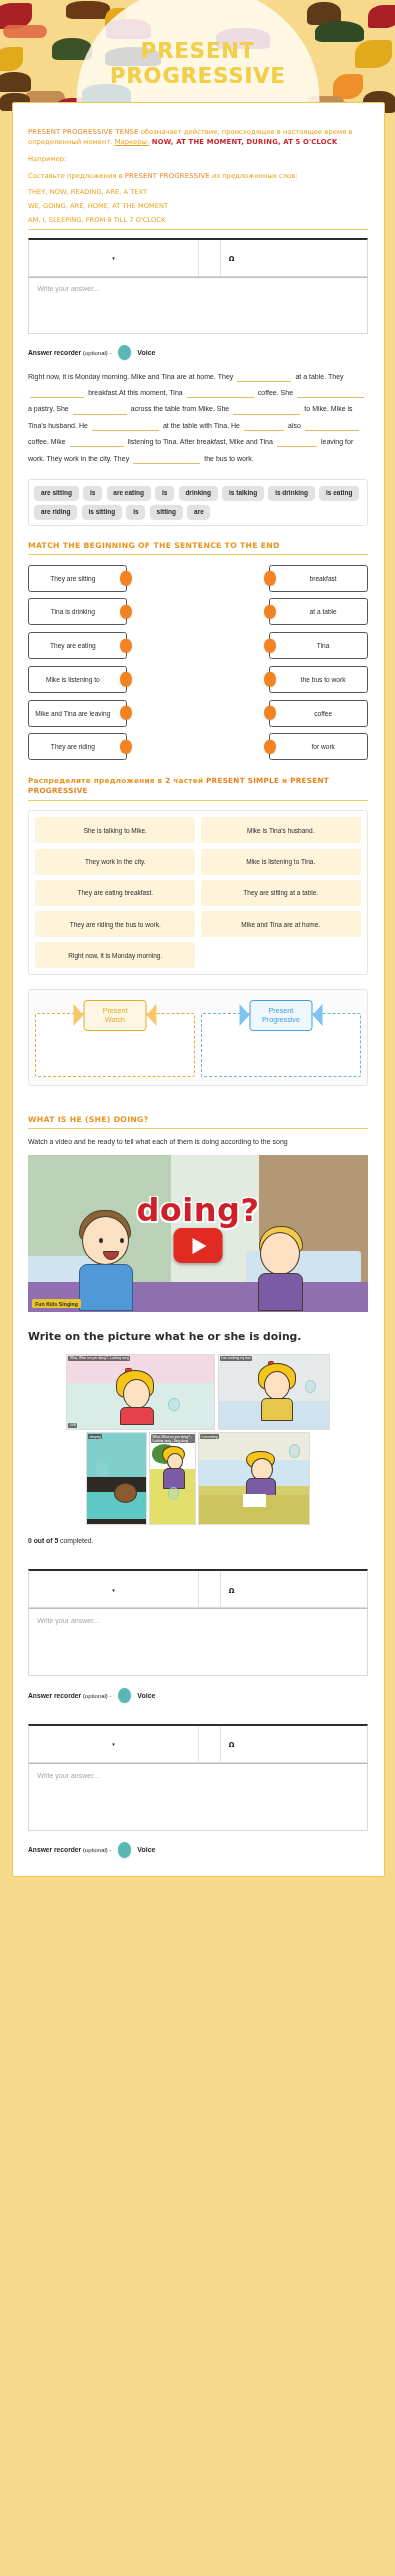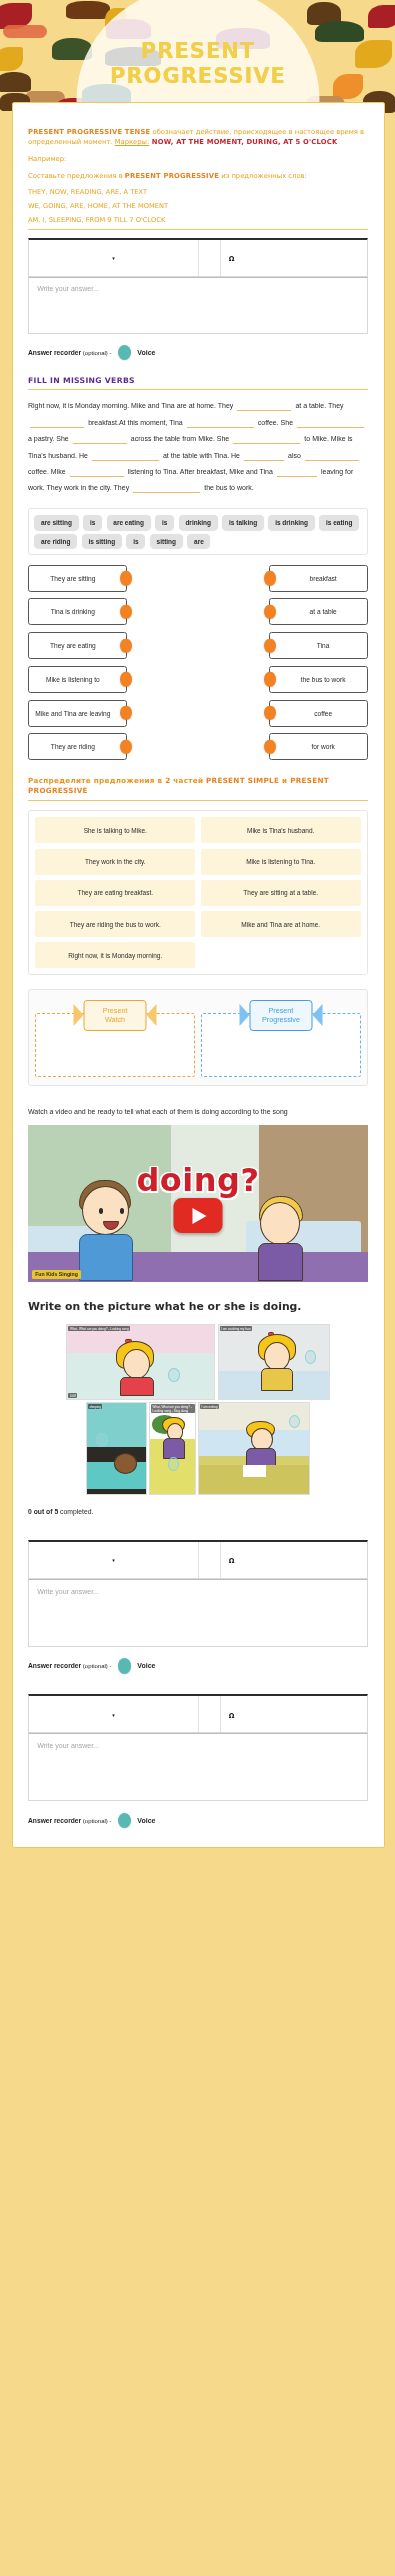--- a/index.html
+++ b/index.html
@@ -59,21 +59,21 @@
   .sheet-inner { padding:24px 15.5px 12.4px 15.5px; }
 
   
   .prose {
     font-family:"DejaVu Sans", sans-serif;
     font-size:6.8px;
     line-height:1.52;
     color:#e8a11e;
     margin:0 0 6.7px 0;
   }
-  .prose .hl-orange { color:#e8821e; font-weight:bold; letter-spacing:0.2px; }
+  .prose .hl-orange { color:#e8821e; font-weight:normal; letter-spacing:0.2px; }
   .prose .hl-red    { color:#c8232c; font-weight:bold; letter-spacing:0.2px; }
   .prose .u         { text-decoration:underline; }
   .line-ex { font-size:6.7px; color:#e8a11e; margin:0 0 5.7px 0; font-family:"DejaVu Sans", sans-serif; }
 
   
   .sec-head {
     font-family:"DejaVu Sans", sans-serif;
     font-weight:bold;
     font-size:7.7px;
     letter-spacing:0.3px;
@@ -477,21 +477,20 @@
         <div class="ab-area">
           <span class="ab-placeholder">Write your answer...</span>
         </div>
         <div class="recorder-row">
           <span class="rec-label"><span>Answer recorder</span><span class="opt"> (optional) -</span></span>
           <span class="rec-dot"></span>
           <span class="rec-voice">Voice</span>
         </div>
       </div>
 
-      <div class="sec-head purple">FILL IN MISSING VERBS</div>
 
       <p class="fill-text">
         <span>Right now, it is Monday morning. Mike and Tina are at home. They</span>
         <span class="blank"></span>
         <span>at a table. They</span>
         <span class="blank"></span>
         <span>breakfast.At this moment, Tina</span>
         <span class="blank lg"></span>
         <span>coffee. She</span>
         <span class="blank lg"></span>
@@ -523,20 +522,21 @@
         <span class="chip">is talking</span>
         <span class="chip">is drinking</span>
         <span class="chip">is eating</span>
         <span class="chip">are riding</span>
         <span class="chip">is sitting</span>
         <span class="chip">is</span>
         <span class="chip">sitting</span>
         <span class="chip">are</span>
       </div>
 
+      <div class="sec-head orange">MATCH THE BEGINNING OF THE SENTENCE TO THE END</div>
 
       <div class="match-grid">
         <div class="match-row">
           <div class="match-card">
             <span>They are sitting</span>
             <span class="knob on-right"></span>
           </div>
           <div class="match-card right">
             <span class="knob on-left"></span>
             <span>breakfast</span>
@@ -630,20 +630,21 @@
               <span>Progressive</span>
             </span>
             <span class="rib-tail r"></span>
           </div>
           <div class="bucket-drop"></div>
         </div>
       </div>
 
       <div class="divider-space"></div>
 
+      <div class="sec-head orange">WHAT IS HE (SHE) DOING?</div>
       <p class="video-intro">Watch a video  and be ready to tell what each of them is doing according to the song</p>
 
       <div class="video-frame">
         <div class="vf-wall-l"></div>
         <div class="vf-wall-m"></div>
         <div class="vf-wall-r"></div>
         <div class="vf-bedl"></div>
         <div class="vf-bedr"></div>
         <div class="vf-floor"></div>
 

